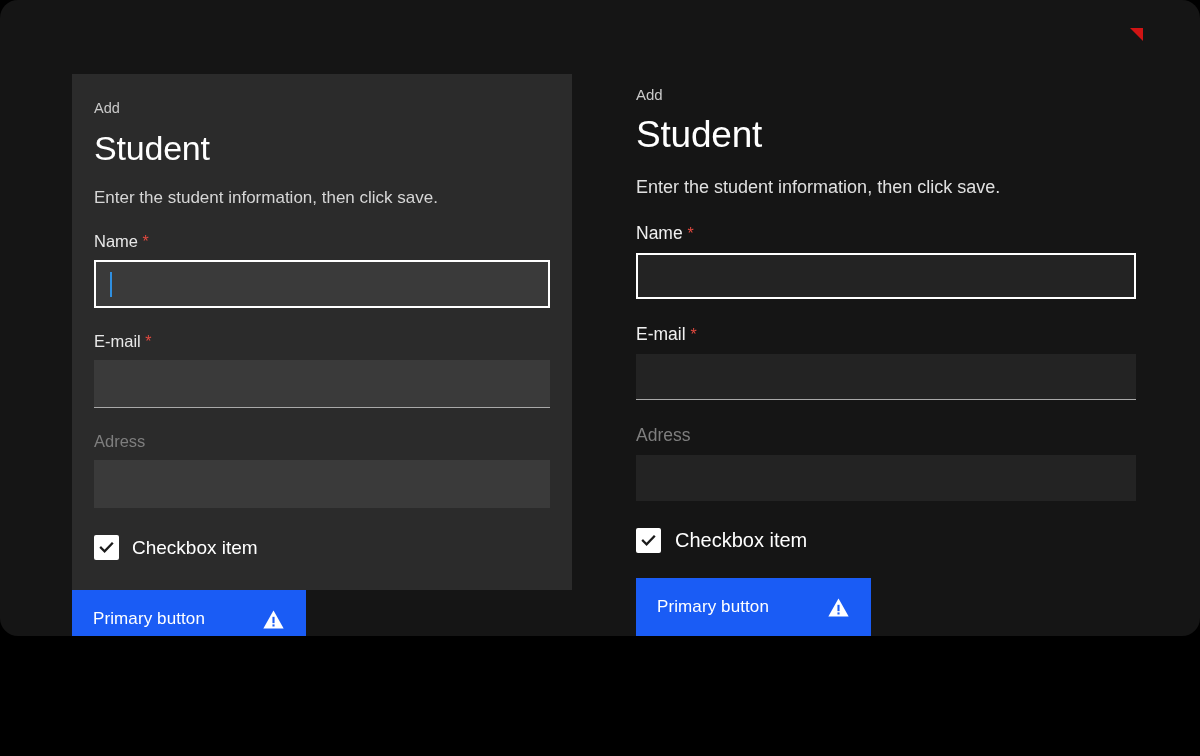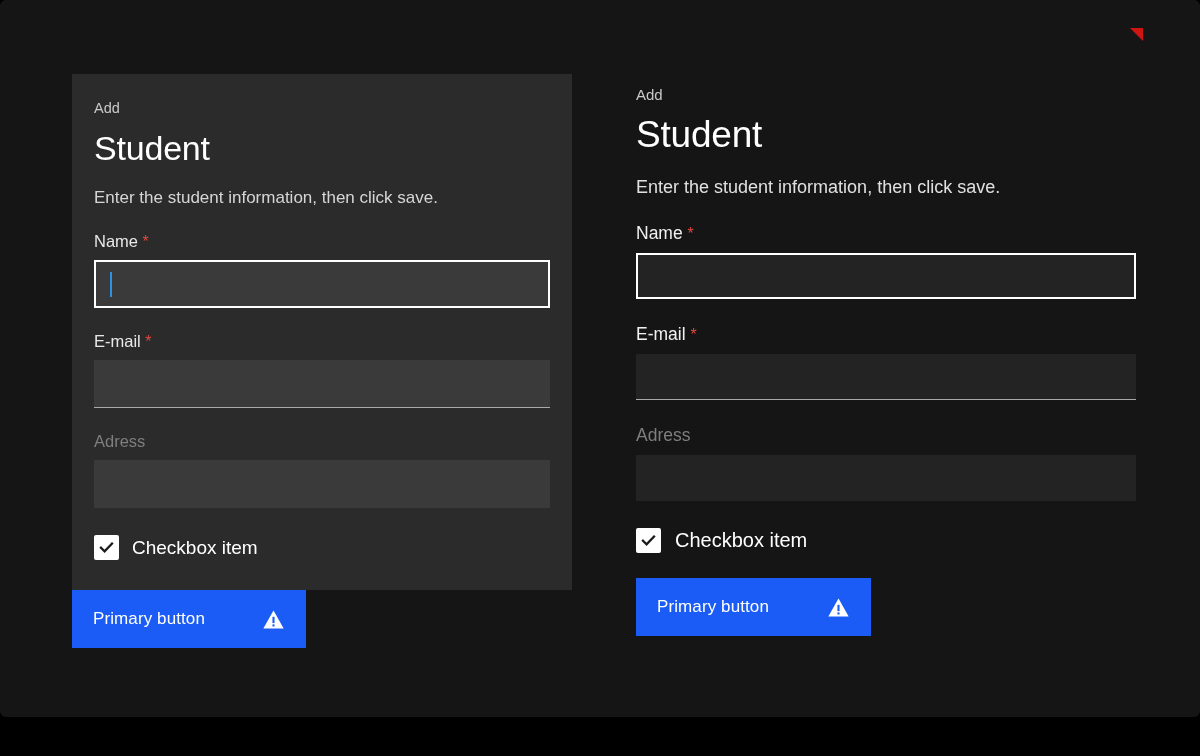--- a/index.html
+++ b/index.html
@@ -15,23 +15,23 @@
   body {
     font-family: "Liberation Sans", "DejaVu Sans", sans-serif;
     -webkit-font-smoothing: antialiased;
   }
 
   
   .stage {
     position: absolute;
     left: 0; top: 0;
     width: 1200px;
-    height: 717px;
+    height: 636px;
     background: #151515;
-    border-radius: 6px;
+    border-radius: 18px;
     overflow: hidden;
   }
 
   
   .corner-marker {
     position: absolute;
     left: 1130px;
     top: 28px;
     width: 0; height: 0;
     border-left: 13px solid transparent;

